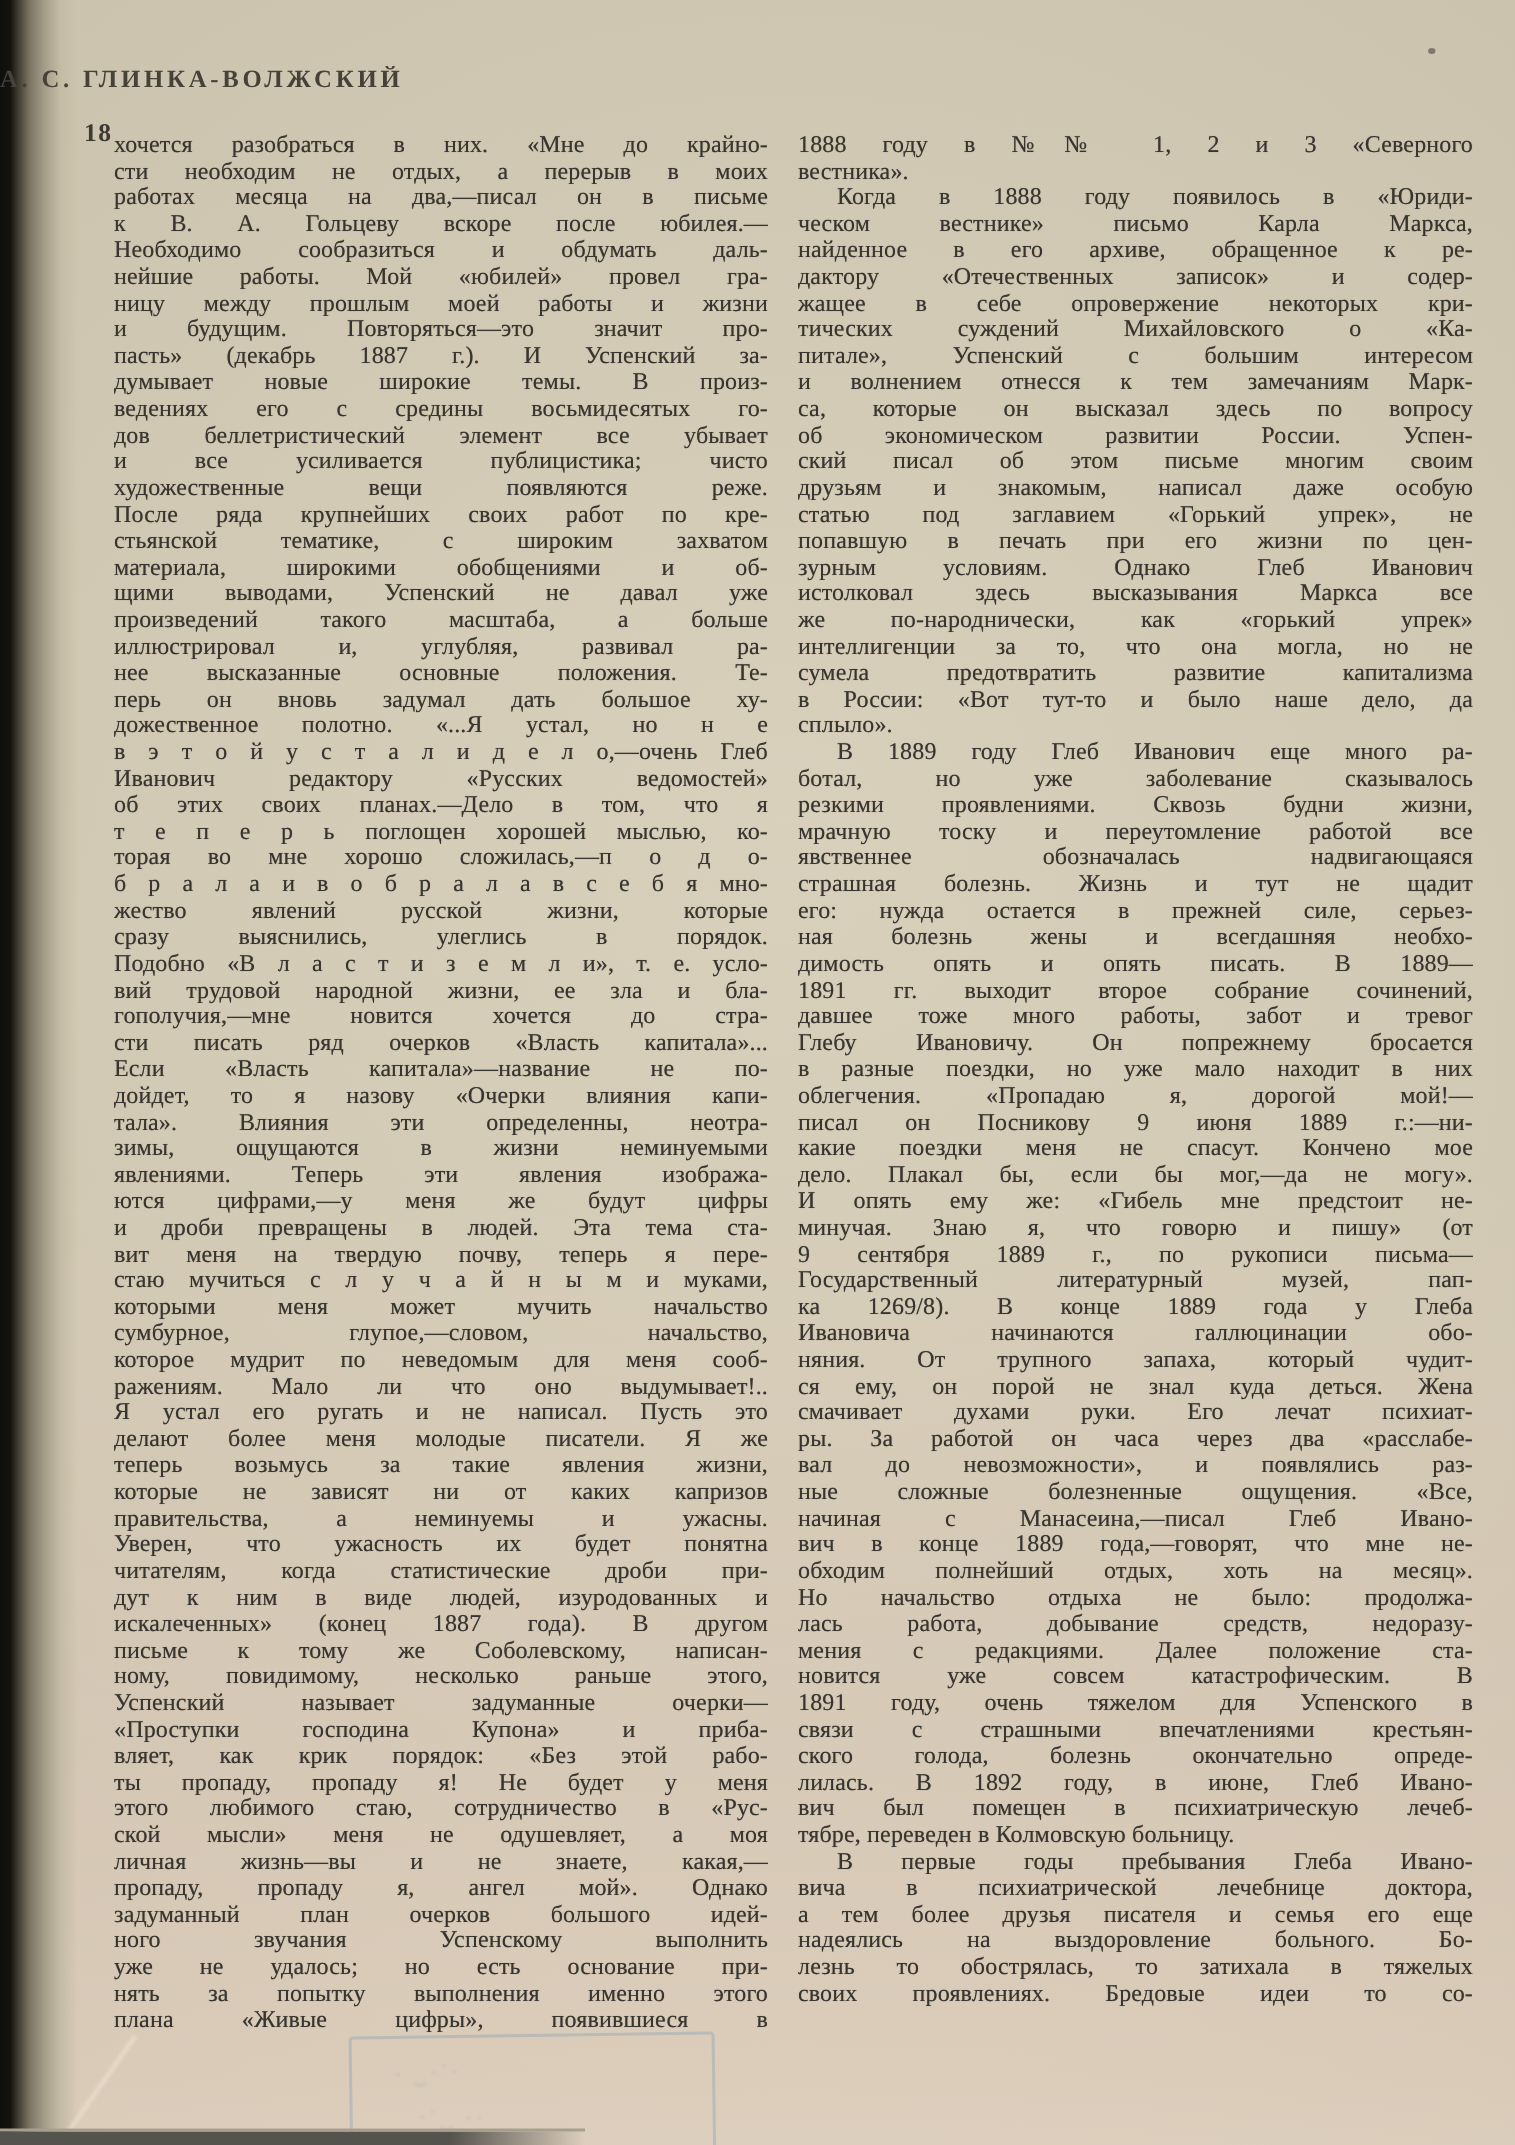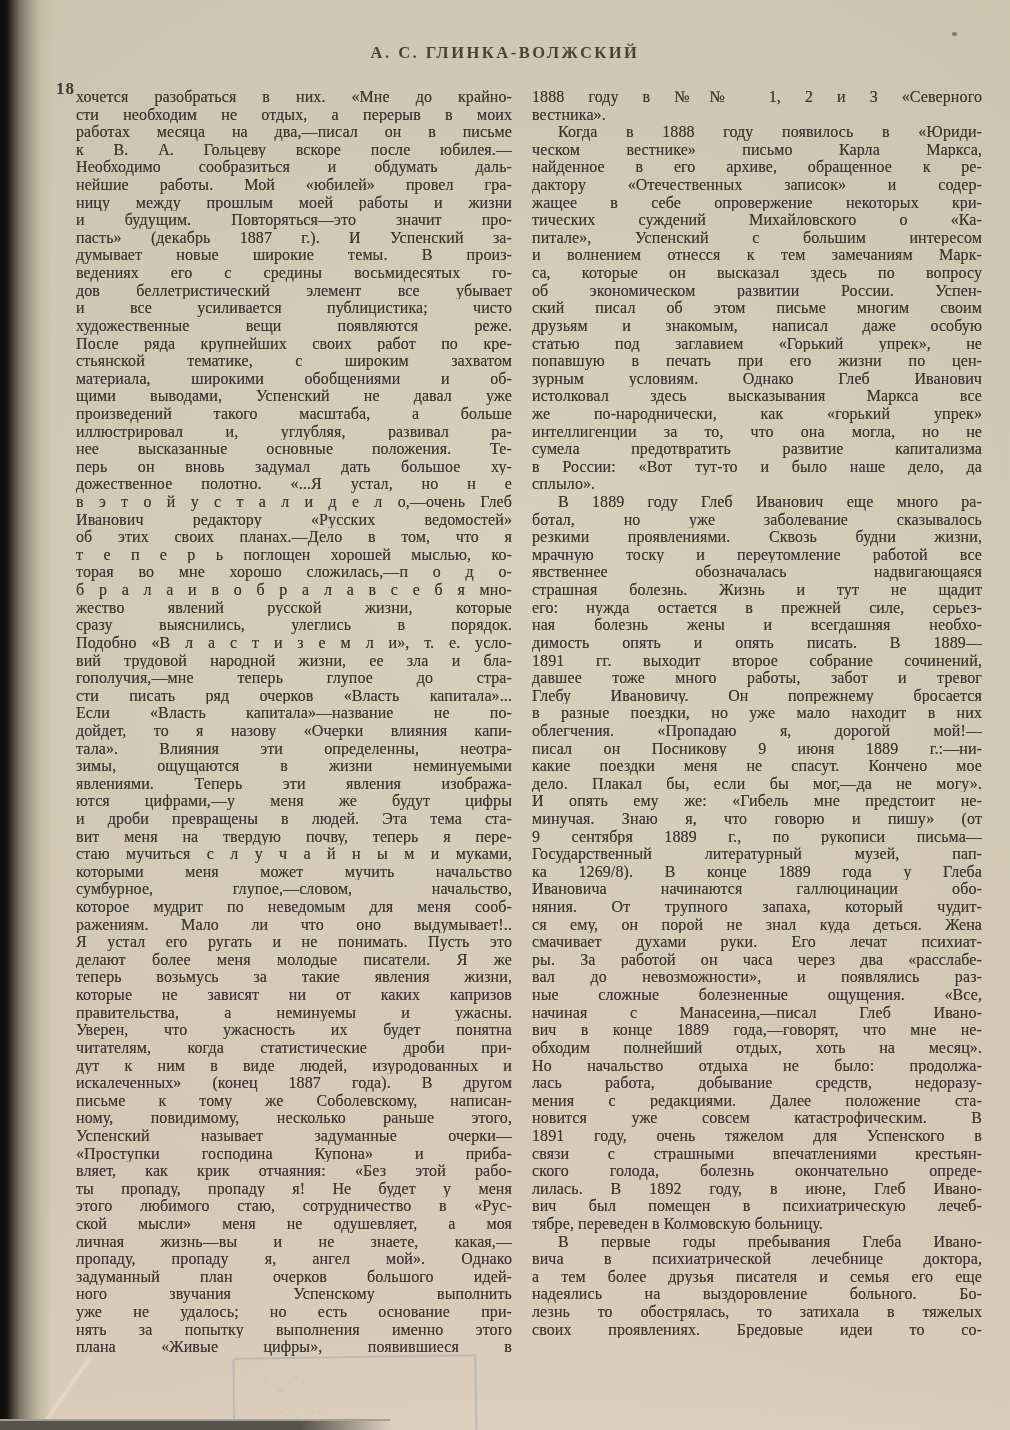--- a/index.html
+++ b/index.html
@@ -40,21 +40,21 @@
   }
   #stamp .mark{
     position:absolute;color:rgba(100,136,175,0.30);
     font-size:15px;letter-spacing:2px;filter:blur(1.2px);white-space:nowrap;
   }
   #stamp .m1{left:28px;top:12px;transform:rotate(-2deg);}
   #stamp .m2{left:44px;top:42px;transform:rotate(1deg);}
   
   #page-number{position:absolute;left:56px;top:32px;font-size:17px;font-weight:700;
     letter-spacing:1px;color:#3d3a33;margin-top:47px;}
-  #running-head{position:absolute;left:0;top:43px;width:1010px;text-align:center;
+  #running-head{position:absolute;left:0;top:43px;width:1010px;
     font-size:16.5px;font-weight:700;letter-spacing:2.5px;color:#46423a;}
   
   .col{position:absolute;top:88px;font-size:16px;color:#383530;}
   #col-left{left:76px;width:436px;}
   #col-right{left:510px;width:450px;margin-left:22px;}
   .line{
     height:17.62px;line-height:17.62px;overflow:hidden;
     text-align:justify;text-align-last:justify;
     text-shadow:0 0 0.5px rgba(40,38,32,0.55);
     letter-spacing:0.1px;
@@ -100,49 +100,49 @@
       <div class="line">в э т о й у с т а л и д е л о,—очень Глеб</div>
       <div class="line">Иванович редактору «Русских ведомостей»</div>
       <div class="line">об этих своих планах.—Дело в том, что я</div>
       <div class="line">т е п е р ь поглощен хорошей мыслью, ко-</div>
       <div class="line">торая во мне хорошо сложилась,—п о д о-</div>
       <div class="line">б р а л а и в о б р а л а в с е б я мно-</div>
       <div class="line">жество явлений русской жизни, которые</div>
       <div class="line">сразу выяснились, улеглись в порядок.</div>
       <div class="line">Подобно «В л а с т и з е м л и», т. е. усло-</div>
       <div class="line">вий трудовой народной жизни, ее зла и бла-</div>
-      <div class="line">гополучия,—мне теперь глупое до стра-</div>
+      <div class="line">гополучия,—мне новится хочется до стра-</div>
       <div class="line">сти писать ряд очерков «Власть капитала»...</div>
       <div class="line">Если «Власть капитала»—название не по-</div>
       <div class="line">дойдет, то я назову «Очерки влияния капи-</div>
       <div class="line">тала». Влияния эти определенны, неотра-</div>
       <div class="line">зимы, ощущаются в жизни неминуемыми</div>
       <div class="line">явлениями. Теперь эти явления изобража-</div>
       <div class="line">ются цифрами,—у меня же будут цифры</div>
       <div class="line">и дроби превращены в людей. Эта тема ста-</div>
       <div class="line">вит меня на твердую почву, теперь я пере-</div>
       <div class="line">стаю мучиться с л у ч а й н ы м и муками,</div>
       <div class="line">которыми меня может мучить начальство</div>
       <div class="line">сумбурное, глупое,—словом, начальство,</div>
       <div class="line">которое мудрит по неведомым для меня сооб-</div>
       <div class="line">ражениям. Мало ли что оно выдумывает!..</div>
-      <div class="line">Я устал его ругать и не понимать. Пусть это</div>
+      <div class="line">Я устал его ругать и не написал. Пусть это</div>
       <div class="line">делают более меня молодые писатели. Я же</div>
       <div class="line">теперь возьмусь за такие явления жизни,</div>
       <div class="line">которые не зависят ни от каких капризов</div>
       <div class="line">правительства, а неминуемы и ужасны.</div>
       <div class="line">Уверен, что ужасность их будет понятна</div>
       <div class="line">читателям, когда статистические дроби при-</div>
       <div class="line">дут к ним в виде людей, изуродованных и</div>
       <div class="line">искалеченных» (конец 1887 года). В другом</div>
       <div class="line">письме к тому же Соболевскому, написан-</div>
       <div class="line">ному, повидимому, несколько раньше этого,</div>
       <div class="line">Успенский называет задуманные очерки—</div>
       <div class="line">«Проступки господина Купона» и приба-</div>
-      <div class="line">вляет, как крик отчаяния: «Без этой рабо-</div>
+      <div class="line">вляет, как крик порядок: «Без этой рабо-</div>
       <div class="line">ты пропаду, пропаду я! Не будет у меня</div>
       <div class="line">этого любимого стаю, сотрудничество в «Рус-</div>
       <div class="line">ской мысли» меня не одушевляет, а моя</div>
       <div class="line">личная жизнь—вы и не знаете, какая,—</div>
       <div class="line">пропаду, пропаду я, ангел мой». Однако</div>
       <div class="line">задуманный план очерков большого идей-</div>
       <div class="line">ного звучания Успенскому выполнить</div>
       <div class="line">уже не удалось; но есть основание при-</div>
       <div class="line">нять за попытку выполнения именно этого</div>
       <div class="line">плана «Живые цифры», появившиеся в</div>

